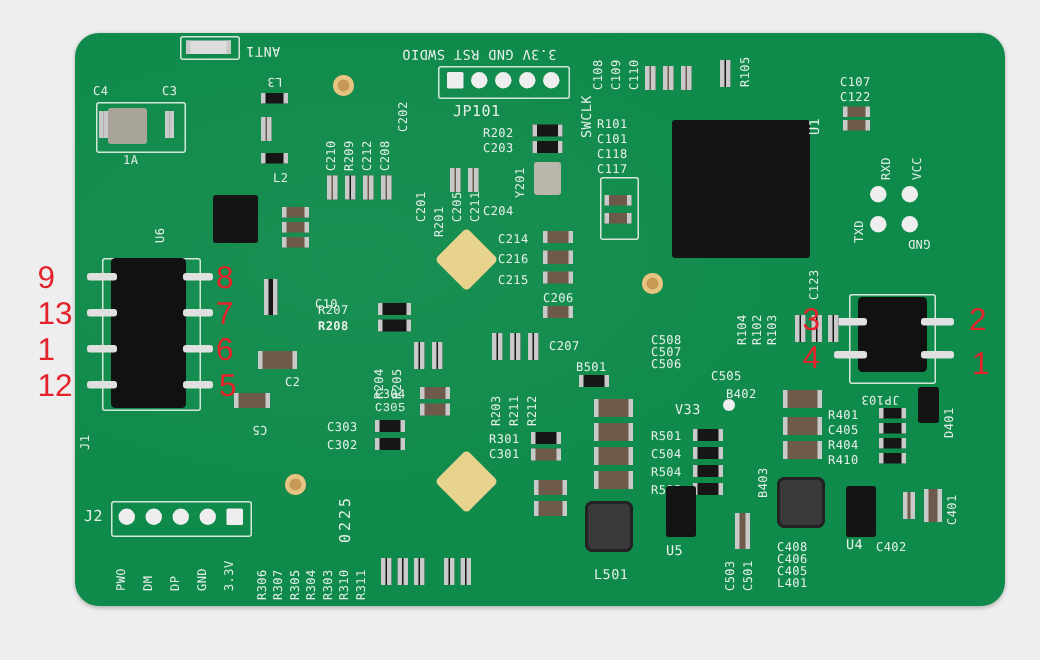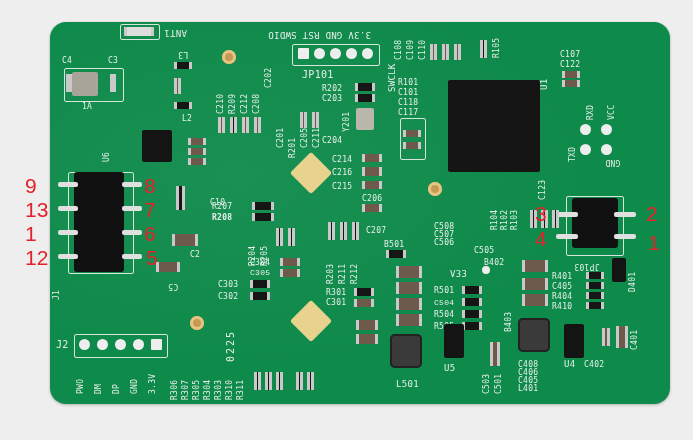--- a/index.html
+++ b/index.html
@@ -238,21 +238,21 @@
   <div class="smd dark" style="left:502px;top:188px;width:7px;height:18px;"></div>
   <div class="silk" style="left:400px;top:248px;font-size:9px;">V33</div>
   <div class="pad" style="left:432px;top:244px;width:8px;height:8px;"></div>
   <div class="silk" style="left:434px;top:236px;font-size:8px;">B402</div>
 
   <div class="smd" style="left:346px;top:244px;width:26px;height:12px;"></div>
   <div class="smd" style="left:346px;top:260px;width:26px;height:12px;"></div>
   <div class="smd" style="left:346px;top:276px;width:26px;height:12px;"></div>
   <div class="smd" style="left:346px;top:292px;width:26px;height:12px;"></div>
   <div class="silk" style="left:384px;top:264px;font-size:8px;">R501</div>
-  <div class="silk" style="left:384px;top:276px;font-size:8px;font-family:Liberation Mono, monospace;">C504</div>
+  <div class="silk" style="left:384px;top:276px;font-size:8px;">C504</div>
   <div class="silk" style="left:384px;top:288px;font-size:8px;">R504</div>
   <div class="silk" style="left:384px;top:300px;font-size:8px;">R505</div>
   <div class="smd dark" style="left:412px;top:264px;width:20px;height:8px;"></div>
   <div class="smd dark" style="left:412px;top:276px;width:20px;height:8px;"></div>
   <div class="smd dark" style="left:412px;top:288px;width:20px;height:8px;"></div>
   <div class="smd dark" style="left:412px;top:300px;width:20px;height:8px;"></div>
 
   <div class="inductor" style="left:340px;top:312px;width:32px;height:34px;"></div>
   <div class="silk" style="left:346px;top:358px;font-size:9px;">L501</div>
   <div class="chip" style="left:394px;top:302px;width:20px;height:34px;"></div>

